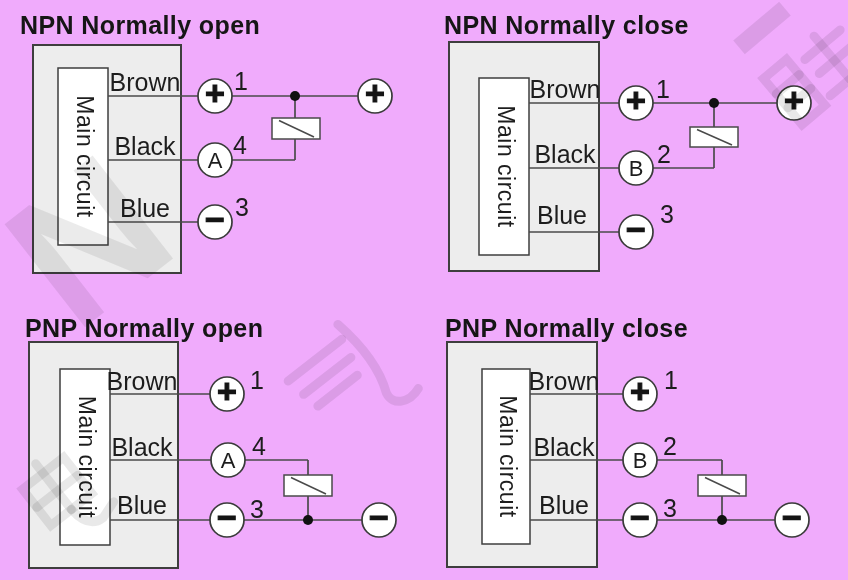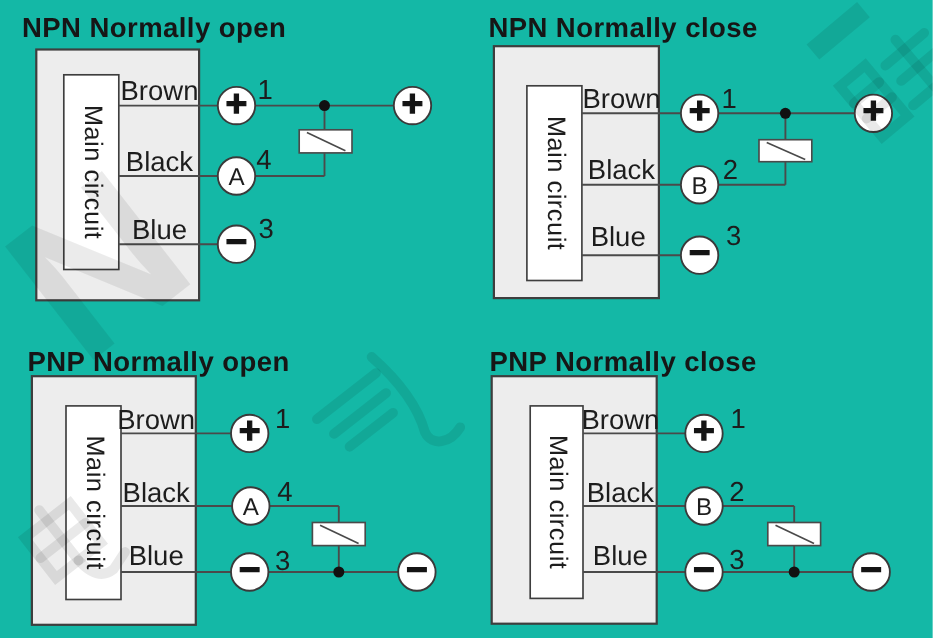--- a/index.html
+++ b/index.html
@@ -1,20 +1,20 @@
 <!DOCTYPE html>
 <html><head>
 <meta charset="utf-8">
 <style>
   html, body { margin: 0; padding: 0; background: #ffffff; }
   .page {
     position: relative;
     width: 848px;
     height: 580px;
-    background: #14b8a6;
+    background: #f0abfc;
     overflow: hidden;
     font-family: "Liberation Sans", sans-serif;
   }
   svg text { font-family: "Liberation Sans", sans-serif; }
   .title  { font-size: 25px; font-weight: 700; fill: #161616; letter-spacing: 0.4px; }
   .lbl    { font-size: 25px; fill: #1d1d1d; }
   .num    { font-size: 25px; fill: #1d1d1d; }
   .mc     { font-size: 23px; fill: #1d1d1d; letter-spacing: 0.5px; }
   .ab     { font-size: 22px; fill: #1d1d1d; }
   .sym    { font-size: 34px; font-weight: 700; fill: #141414; stroke: #141414; stroke-width: 1.1px; }

